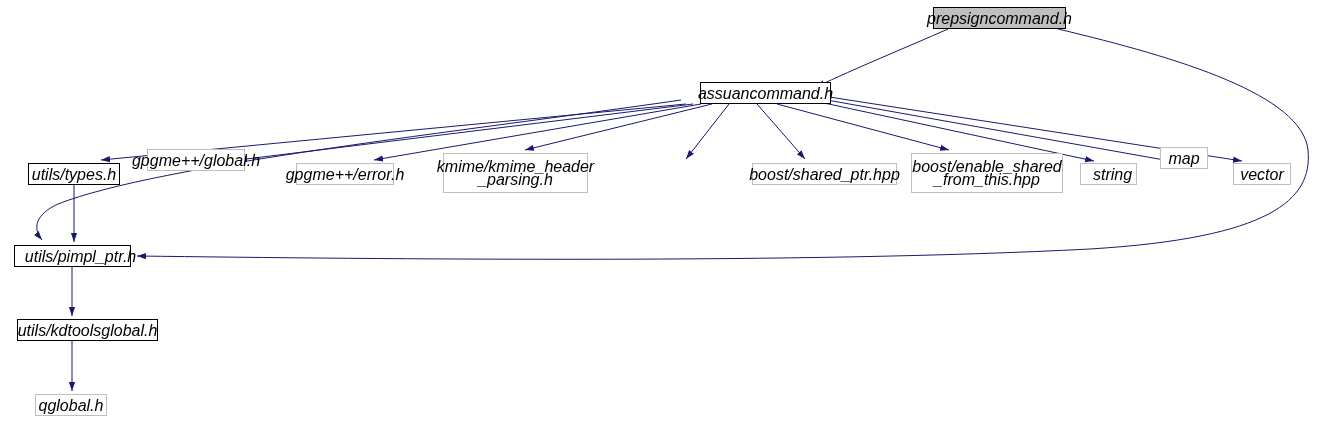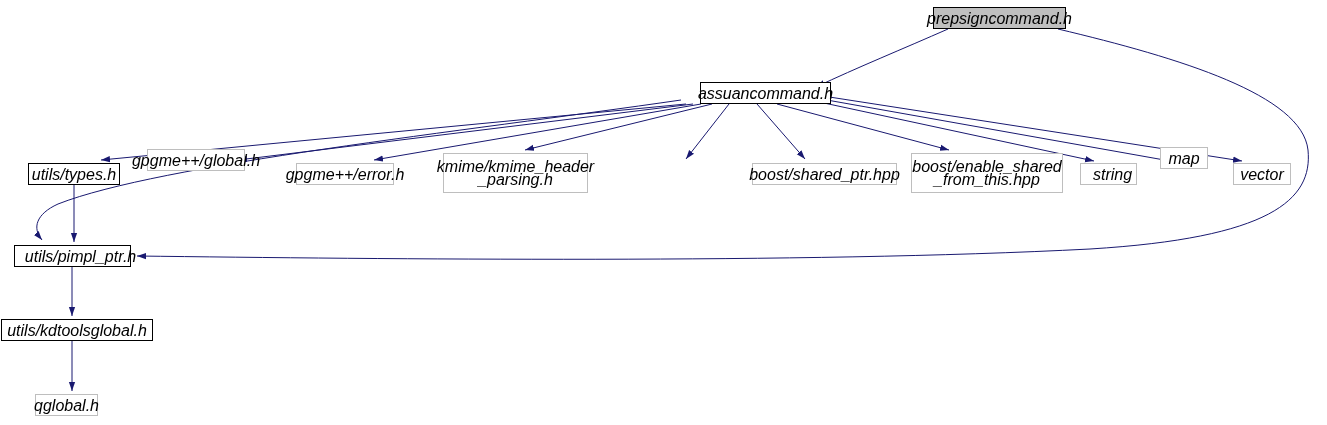--- a/index.html
+++ b/index.html
@@ -96,21 +96,21 @@
   </svg>
 
   <div class="node root" style="left:933px; top:7px; width:133px;">prepsigncommand.h</div>
 
   <div class="node link" style="left:700px; top:82px; width:131px;">assuancommand.h</div>
 
   <div class="node link" style="left:28px; top:163px; width:92px;">utils/types.h</div>
 
   <div class="node link" style="left:14px; top:245px; width:117px;padding-left:16px;">utils/pimpl_ptr.h</div>
 
-  <div class="node link" style="left:1px; top:319px; width:152px;">utils/kdtoolsglobal.h</div>
+  <div class="node link" style="left:17px; top:319px; width:141px;">utils/kdtoolsglobal.h</div>
 
   <div class="node ext" style="left:147px; top:149px; width:98px;">gpgme++/global.h</div>
 
   <div class="node ext" style="left:296px; top:163px; width:98px;">gpgme++/error.h</div>
 
   <div class="node ext two" style="left:443px; top:153px; width:145px;">
     <span>kmime/kmime_header</span>
     <span>_parsing.h</span>
   </div>
 
@@ -121,15 +121,15 @@
     <span>boost/enable_shared</span>
     <span>_from_this.hpp</span>
   </div>
 
   <div class="node ext" style="left:1080px; top:163px; width:57px;padding-left:8px;">string</div>
 
   <div class="node ext" style="left:1160px; top:147px; width:48px;">map</div>
 
   <div class="node ext" style="left:1233px; top:163px; width:58px;">vector</div>
 
-  <div class="node ext" style="left:35px; top:394px; width:63px;text-align:right;">qglobal.h</div>
+  <div class="node ext" style="left:35px; top:394px; width:72px;text-align:right;">qglobal.h</div>
 
 </div>
 
 </body></html>

